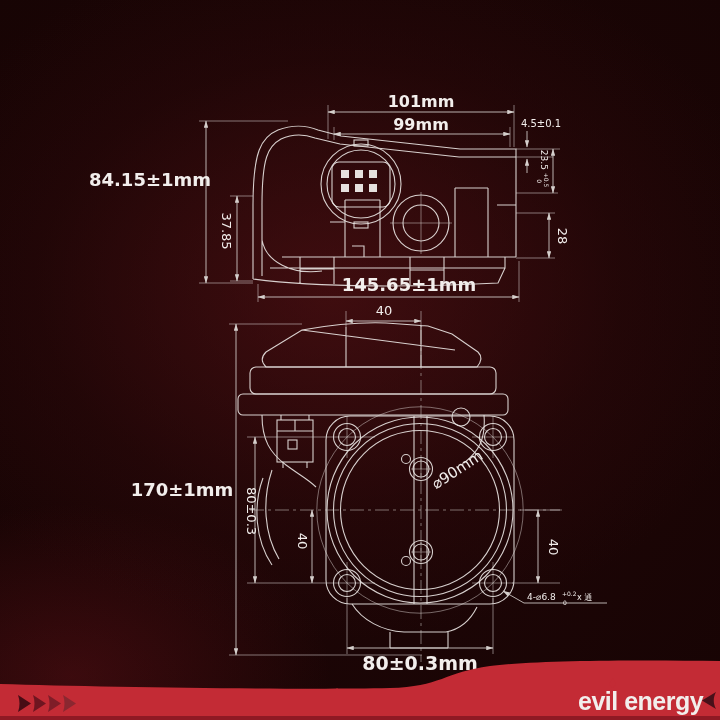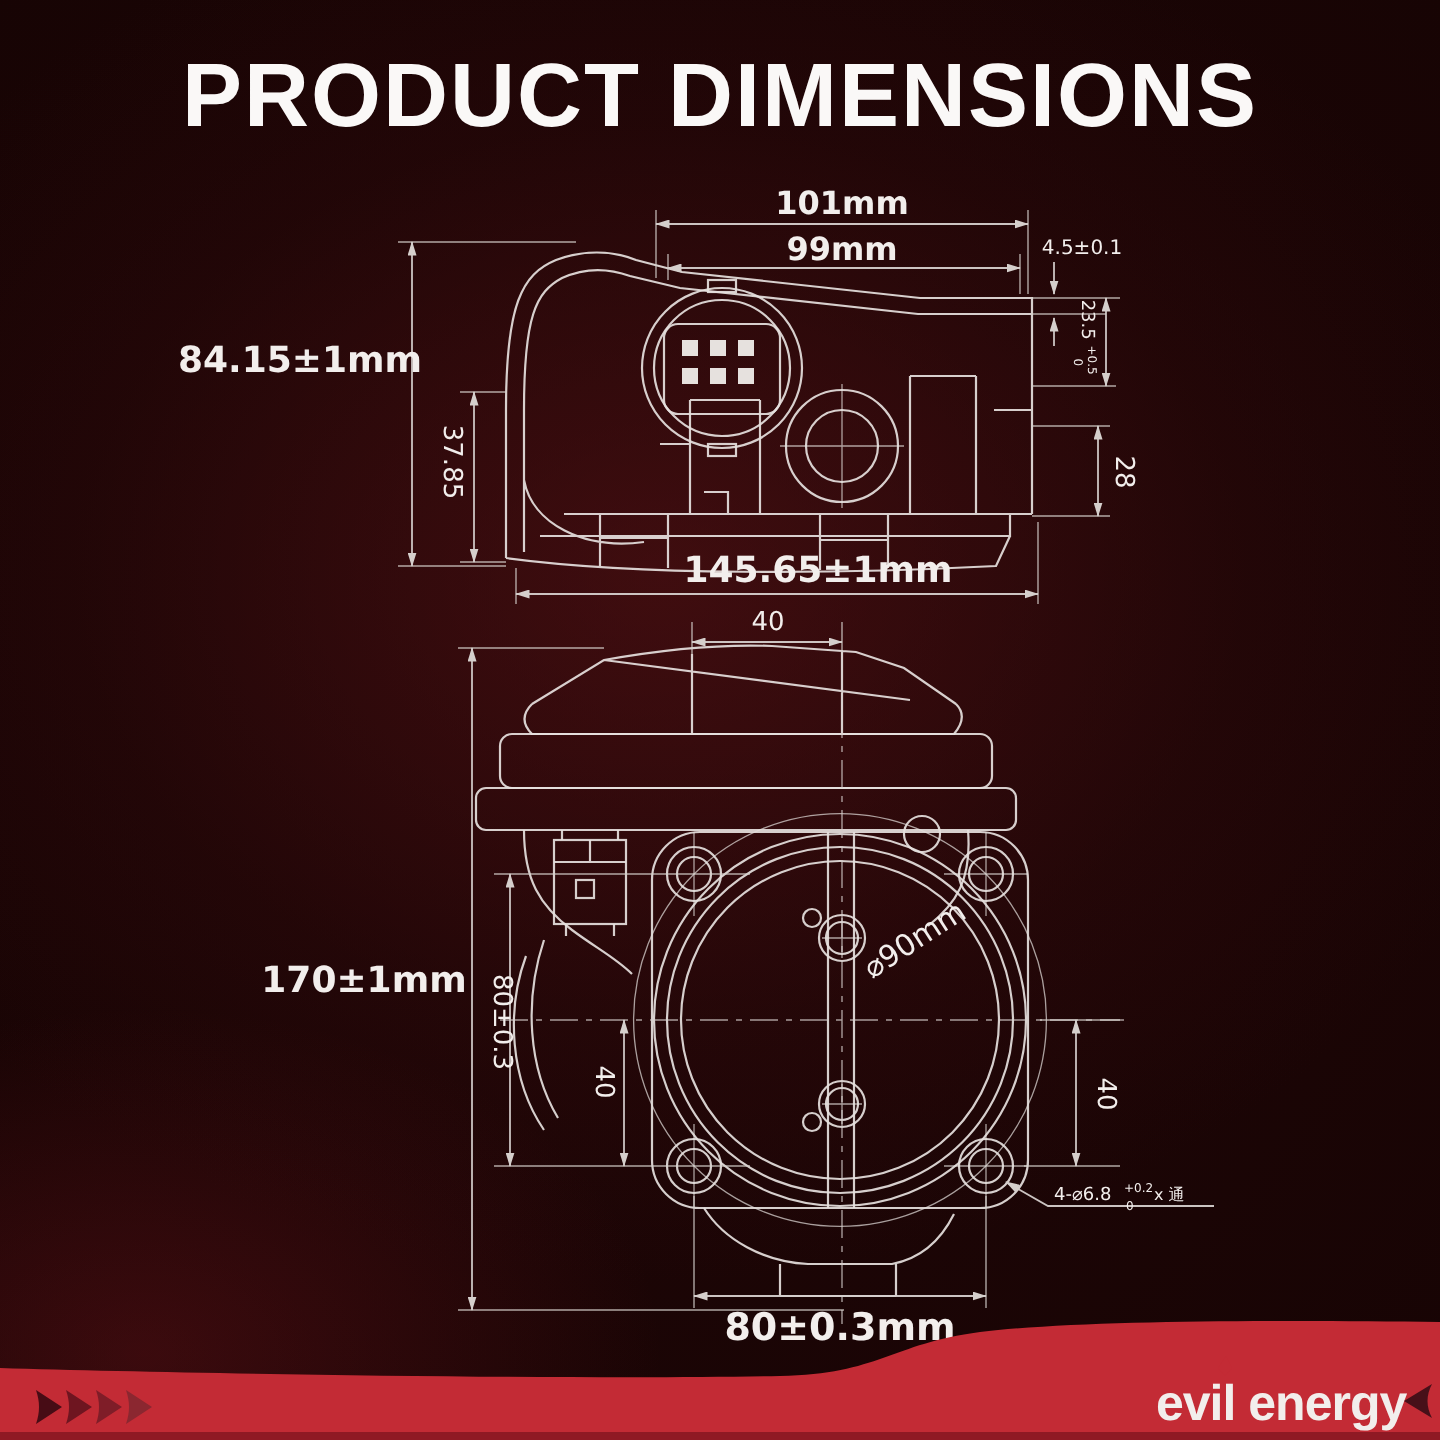--- a/index.html
+++ b/index.html
@@ -26,21 +26,20 @@
   .lblL{font-size:18px;font-weight:bold;}
   .lblM{font-size:16px;font-weight:bold;}
   .lblS{font-size:13px;}
   .ribbon{position:absolute;left:0;bottom:0;width:720px;height:62px;}
 </style>
 </head>
 <body>
 
 <div class="stage">
 
-  <h1 class="title">PRODUCT DIMENSIONS</h1>
 
   <svg width="720" height="720" viewBox="0 0 720 720" style="position:absolute;left:0;top:0">
     <defs>
       <marker id="arr" orient="auto-start-reverse" refX="7.5" refY="2.5" markerWidth="9" markerHeight="5">
         <path d="M0,0 L8,2.5 L0,5 Z" fill="#d5cfcc"></path>
       </marker>
     </defs>
 
     <g>
       <path class="struct" d="

